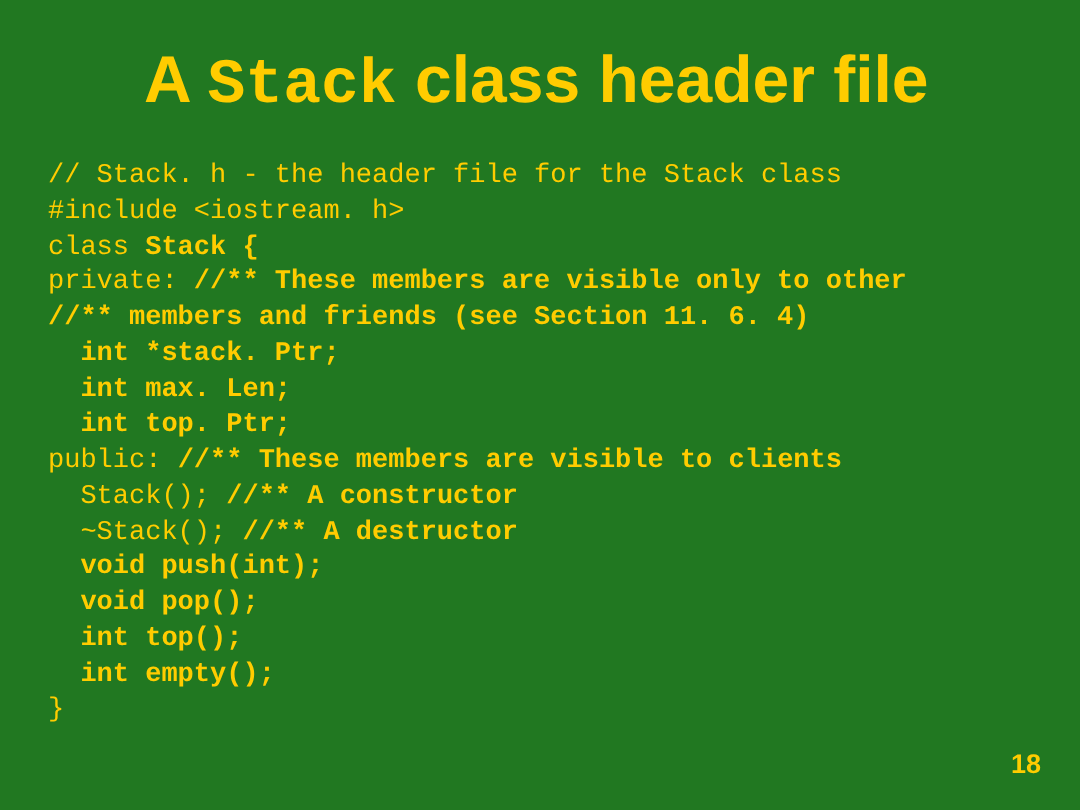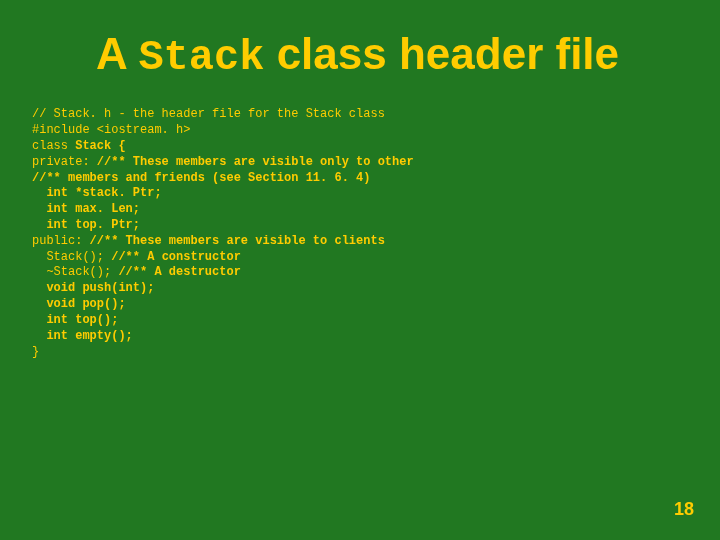--- a/index.html
+++ b/index.html
@@ -29,21 +29,21 @@
     margin: 0 0 26px 64px;
   }
   .title .mono {
     font-family: "Courier New", Courier, monospace;
     font-weight: bold;
     font-size: 42px;
   }
   .code {
     font-family: "Courier New", Courier, monospace;
     color: #ffcc00;
-    font-size: 12px;
+    font-size: 18px;
     line-height: 1.32;
     white-space: pre;
     margin: 0;
   }
   .norm { font-weight: normal; }
   .bold { font-weight: bold; }
   .pagenum {
     position: absolute;
     right: 26px;
     bottom: 20px;

